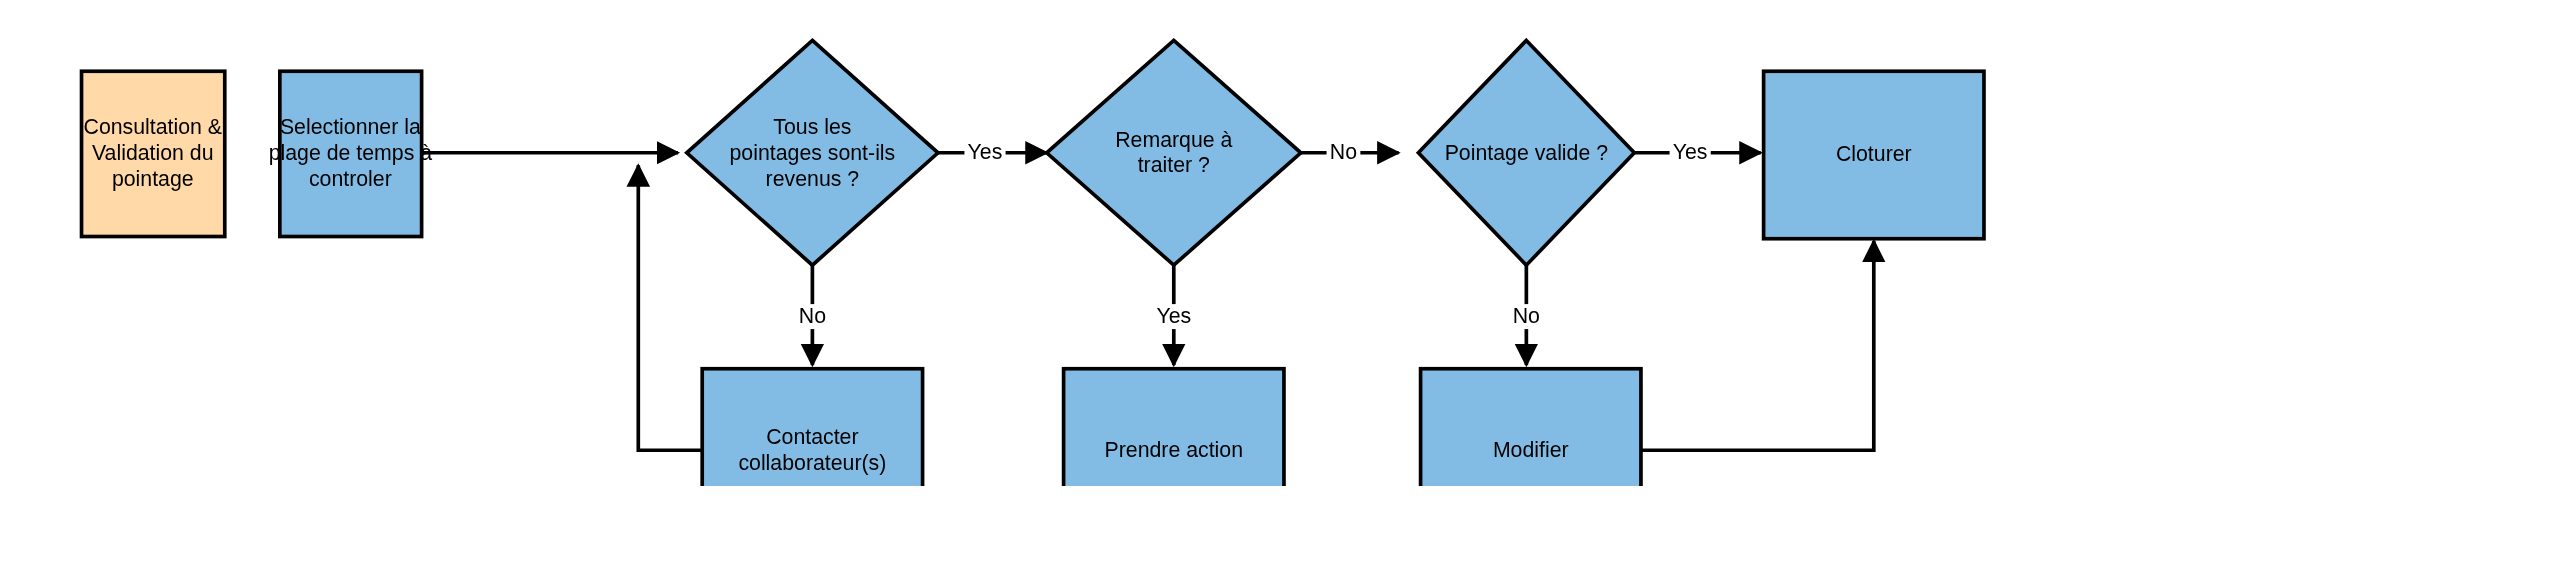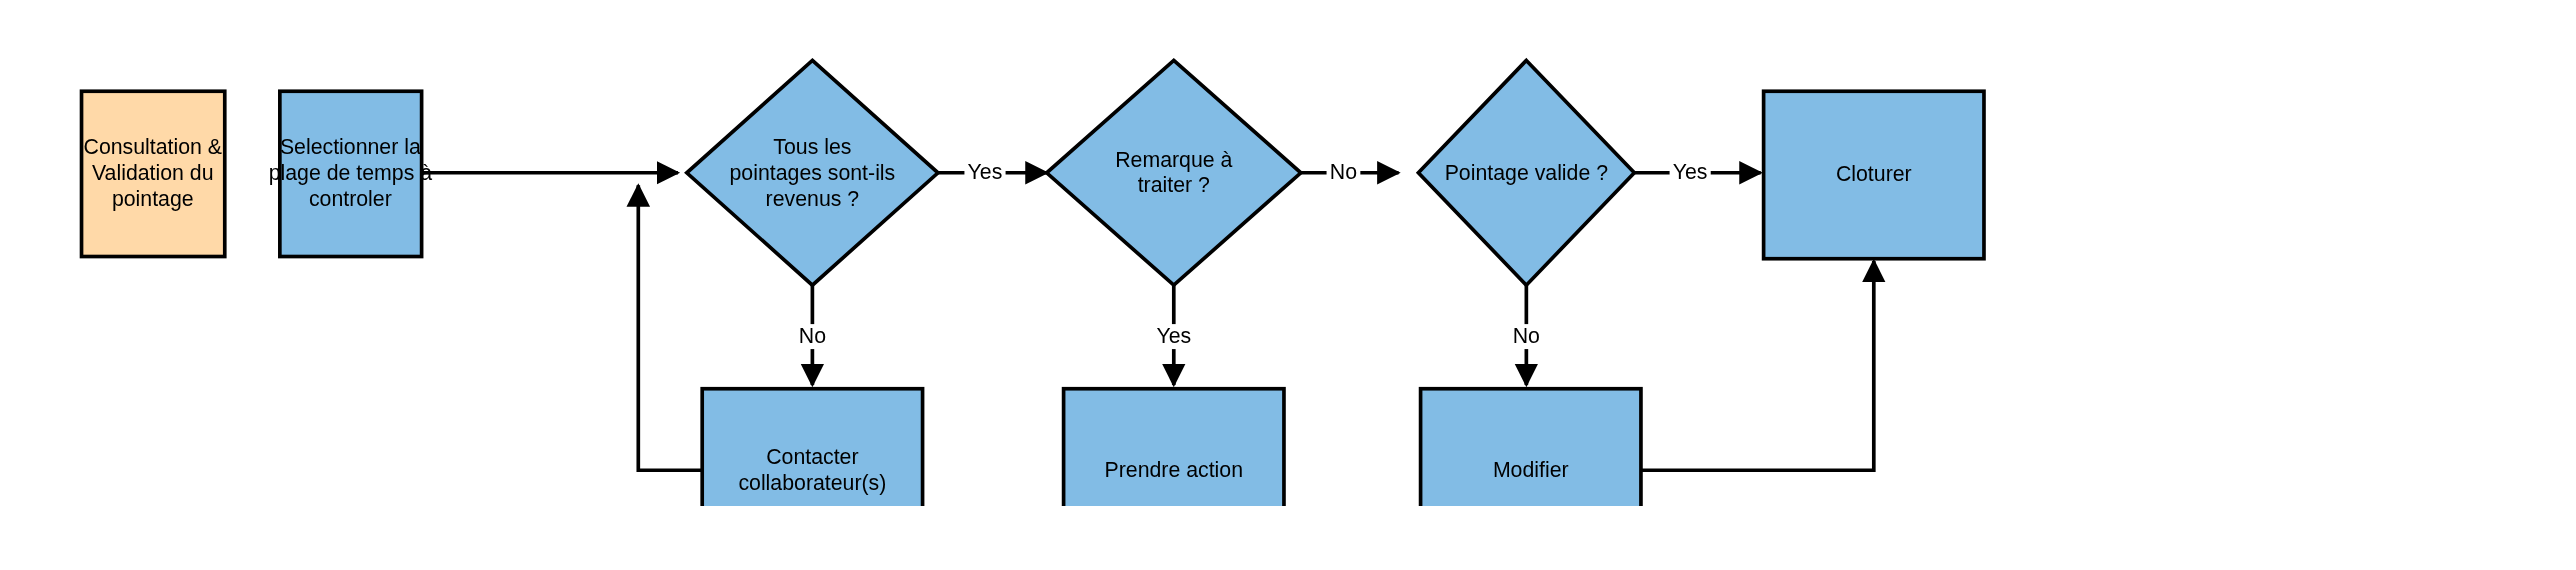--- a/index.html
+++ b/index.html
@@ -6,21 +6,20 @@
     margin: 0;
     padding: 0;
     background: #ffffff;
   }
   #canvas {
     position: relative;
     width: 2576px;
     height: 486px;
     background: #ffffff;
     font-family: "Liberation Sans", sans-serif;
-    margin-top: 20px;
   }
   svg.flow {
     position: absolute;
     left: 0;
     top: 0;
     width: 2576px;
     height: 570px;
     display: block;
   }
   .shape-fill-blue { fill: #82bce5; }

